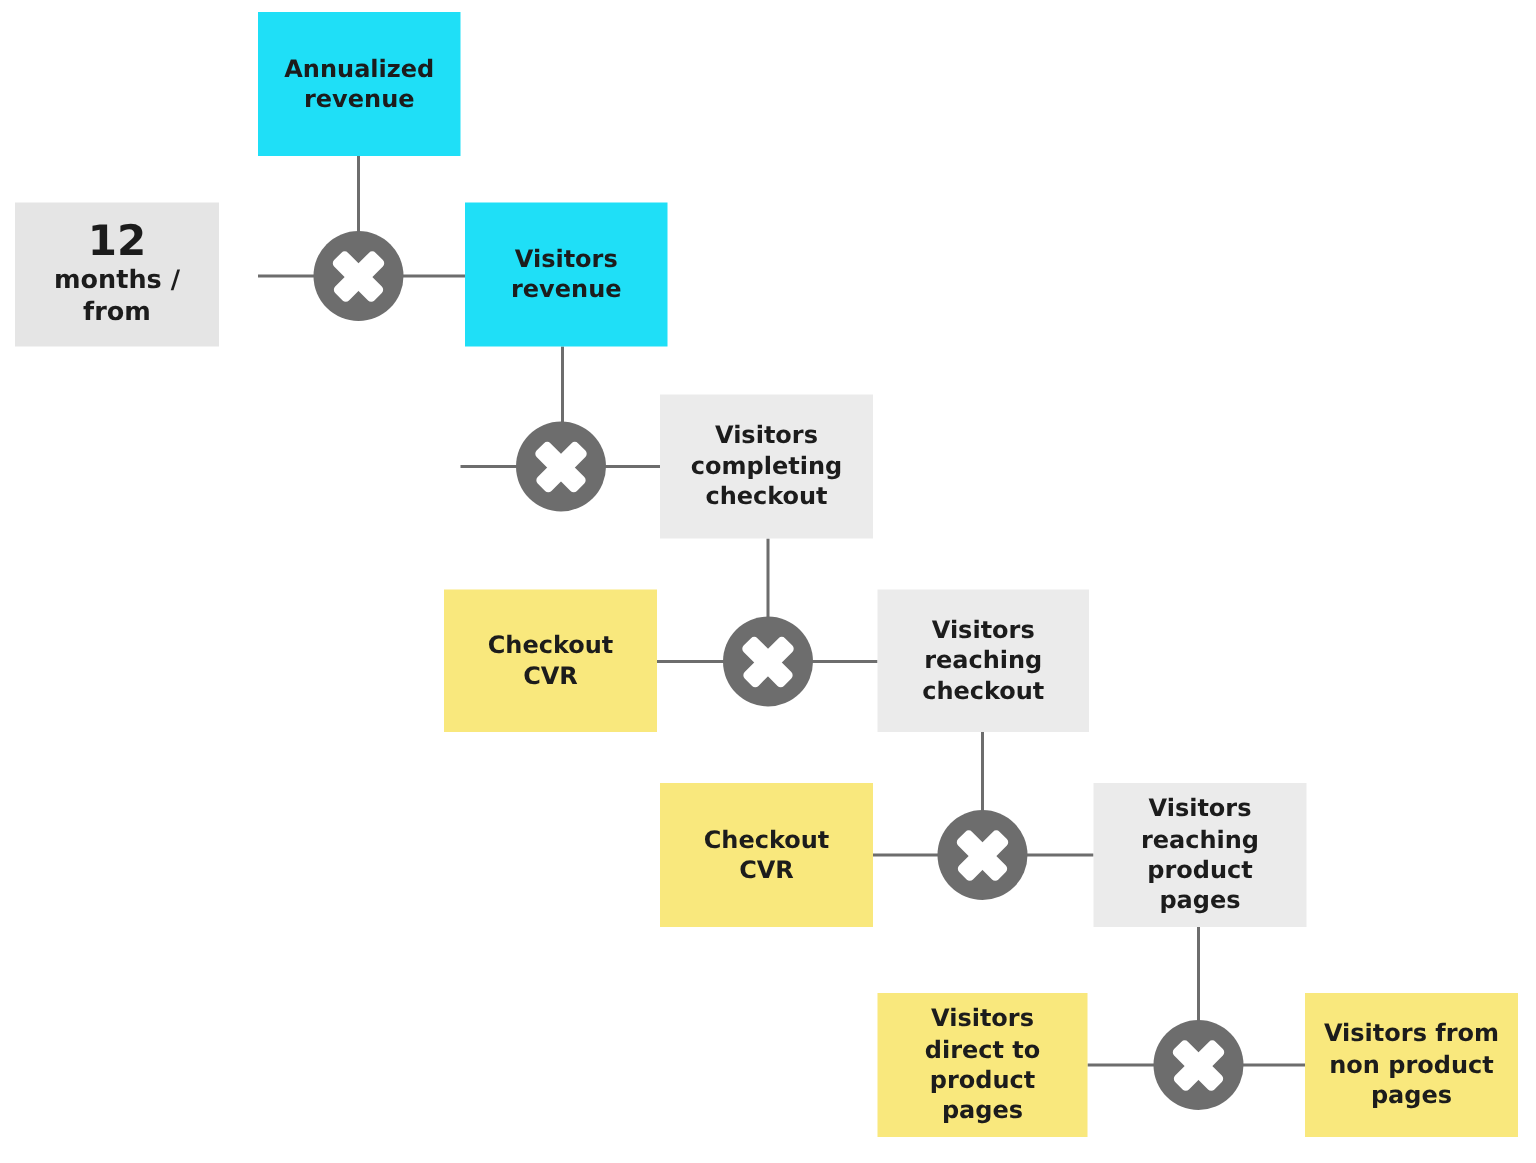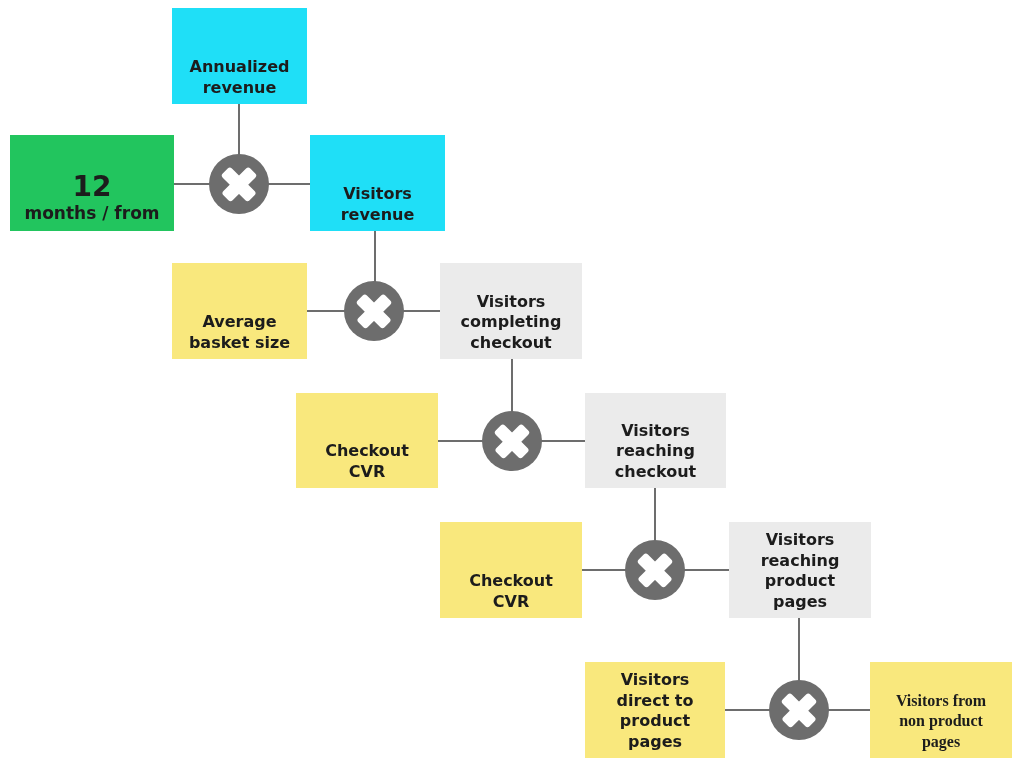--- a/index.html
+++ b/index.html
@@ -26,21 +26,21 @@
     content: "";
     position: absolute;
     background: #ffffff;
     border-radius: 3px;
   }
   .x-icon::before { left: 50%; top: 0; width: 13px; height: 38px; margin-left: -6.5px; }
   .x-icon::after  { top: 50%; left: 0; height: 13px; width: 38px; margin-top: -6.5px; }
   .node {
     position: absolute;
     display: flex; flex-direction: column;
-    align-items: center; justify-content: flex-end;
+    align-items: center; justify-content: center;
     text-align: center;
     font-weight: 700;
     box-sizing: border-box;
     padding: 6px;
   }
   .node-label {
     white-space: pre-line;
     font-size: 16px;
     line-height: 1.28;
   }
@@ -76,31 +76,27 @@
     <div class="op-circle" style="left: 625px; top: 540px; background: rgb(109, 109, 109);">
       <div class="x-icon"></div>
     </div>
     <div class="op-circle" style="left: 769px; top: 680px; background: rgb(109, 109, 109);">
       <div class="x-icon"></div>
     </div>
     <div class="node" style="left: 172px; top: 8px; width: 135px; height: 96px; background: rgb(31, 223, 247); color: rgb(28, 28, 28);">
       <div class="node-label">Annualized
 revenue</div>
     </div>
-    <div class="node" style="left: 10px; top: 135px; width: 164px; height: 96px; background: #22c55e; color: rgb(28, 28, 28);">
+    <div class="node" style="left: 10px; top: 135px; width: 136px; height: 96px; background: #e5e5e5; color: rgb(28, 28, 28);">
       <div class="big-label">12</div>
       <div class="node-label">months / from</div>
     </div>
     <div class="node" style="left: 310px; top: 135px; width: 135px; height: 96px; background: rgb(31, 223, 247); color: rgb(28, 28, 28);">
       <div class="node-label">Visitors
 revenue</div>
-    </div>
-    <div class="node" style="left: 172px; top: 263px; width: 135px; height: 96px; background: rgb(249, 232, 125); color: rgb(28, 28, 28);">
-      <div class="node-label">Average
-basket size</div>
     </div>
     <div class="node" style="left: 440px; top: 263px; width: 142px; height: 96px; background: rgb(235, 235, 235); color: rgb(28, 28, 28);">
       <div class="node-label">Visitors
 completing
 checkout</div>
     </div>
     <div class="node" style="left: 296px; top: 393px; width: 142px; height: 95px; background: rgb(249, 232, 125); color: rgb(28, 28, 28);">
       <div class="node-label">Checkout
 CVR</div>
     </div>
@@ -118,18 +114,18 @@
 reaching
 product
 pages</div>
     </div>
     <div class="node" style="left: 585px; top: 662px; width: 140px; height: 96px; background: rgb(249, 232, 125); color: rgb(28, 28, 28);">
       <div class="node-label">Visitors
 direct to
 product
 pages</div>
     </div>
-    <div class="node" style="left: 870px; top: 662px; width: 142px; height: 96px; background: rgb(249, 232, 125); color: rgb(28, 28, 28); font-family: Liberation Serif, serif;">
+    <div class="node" style="left: 870px; top: 662px; width: 142px; height: 96px; background: rgb(249, 232, 125); color: rgb(28, 28, 28);">
       <div class="node-label">Visitors from
 non product
 pages</div>
     </div>
   </div>
 
 </body></html>

